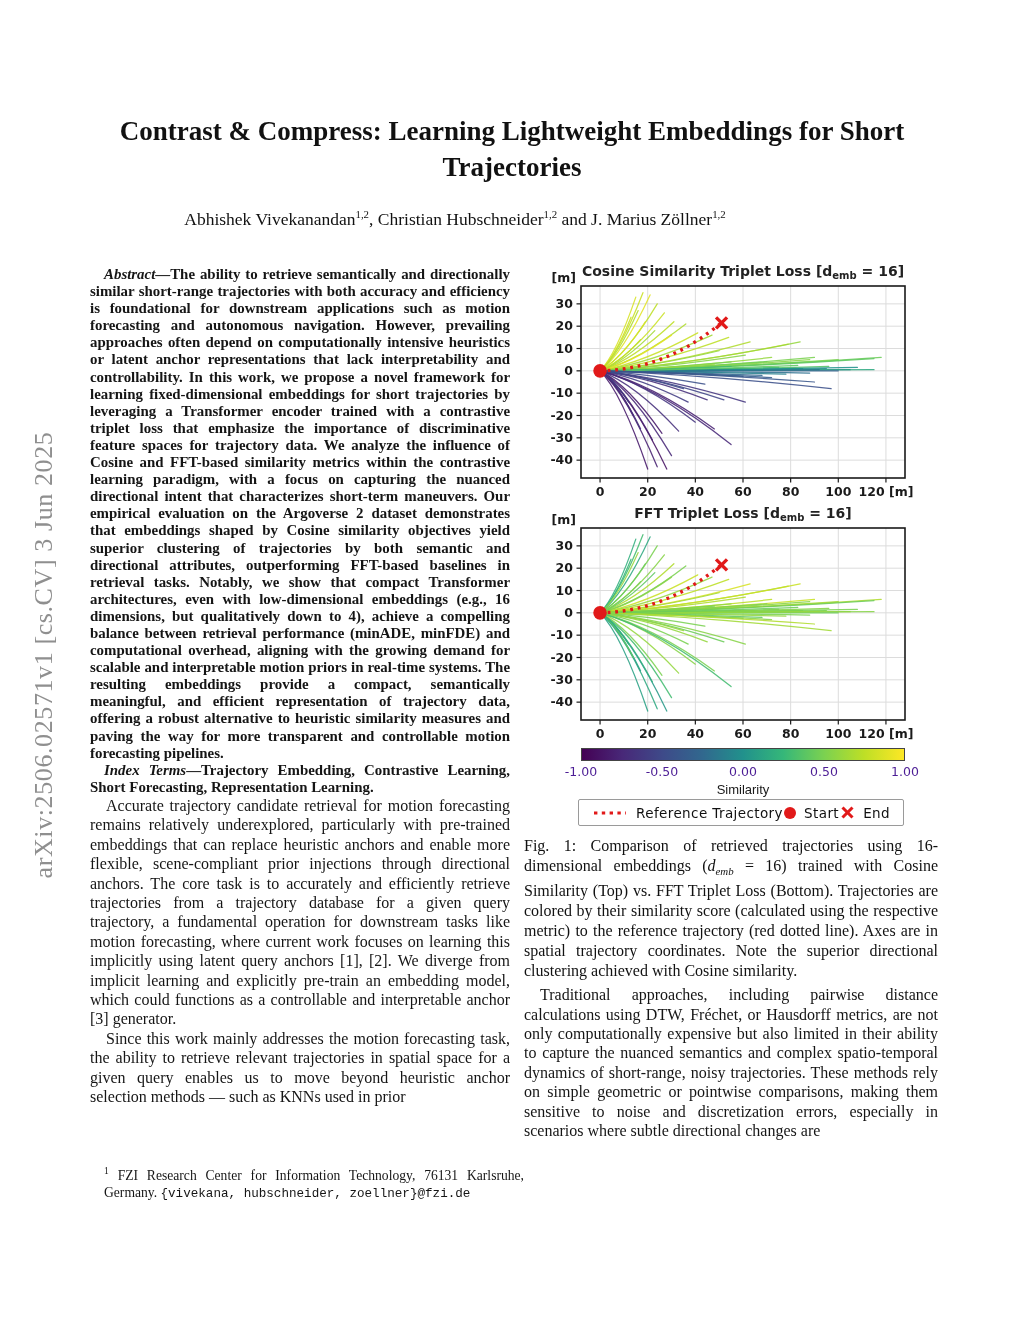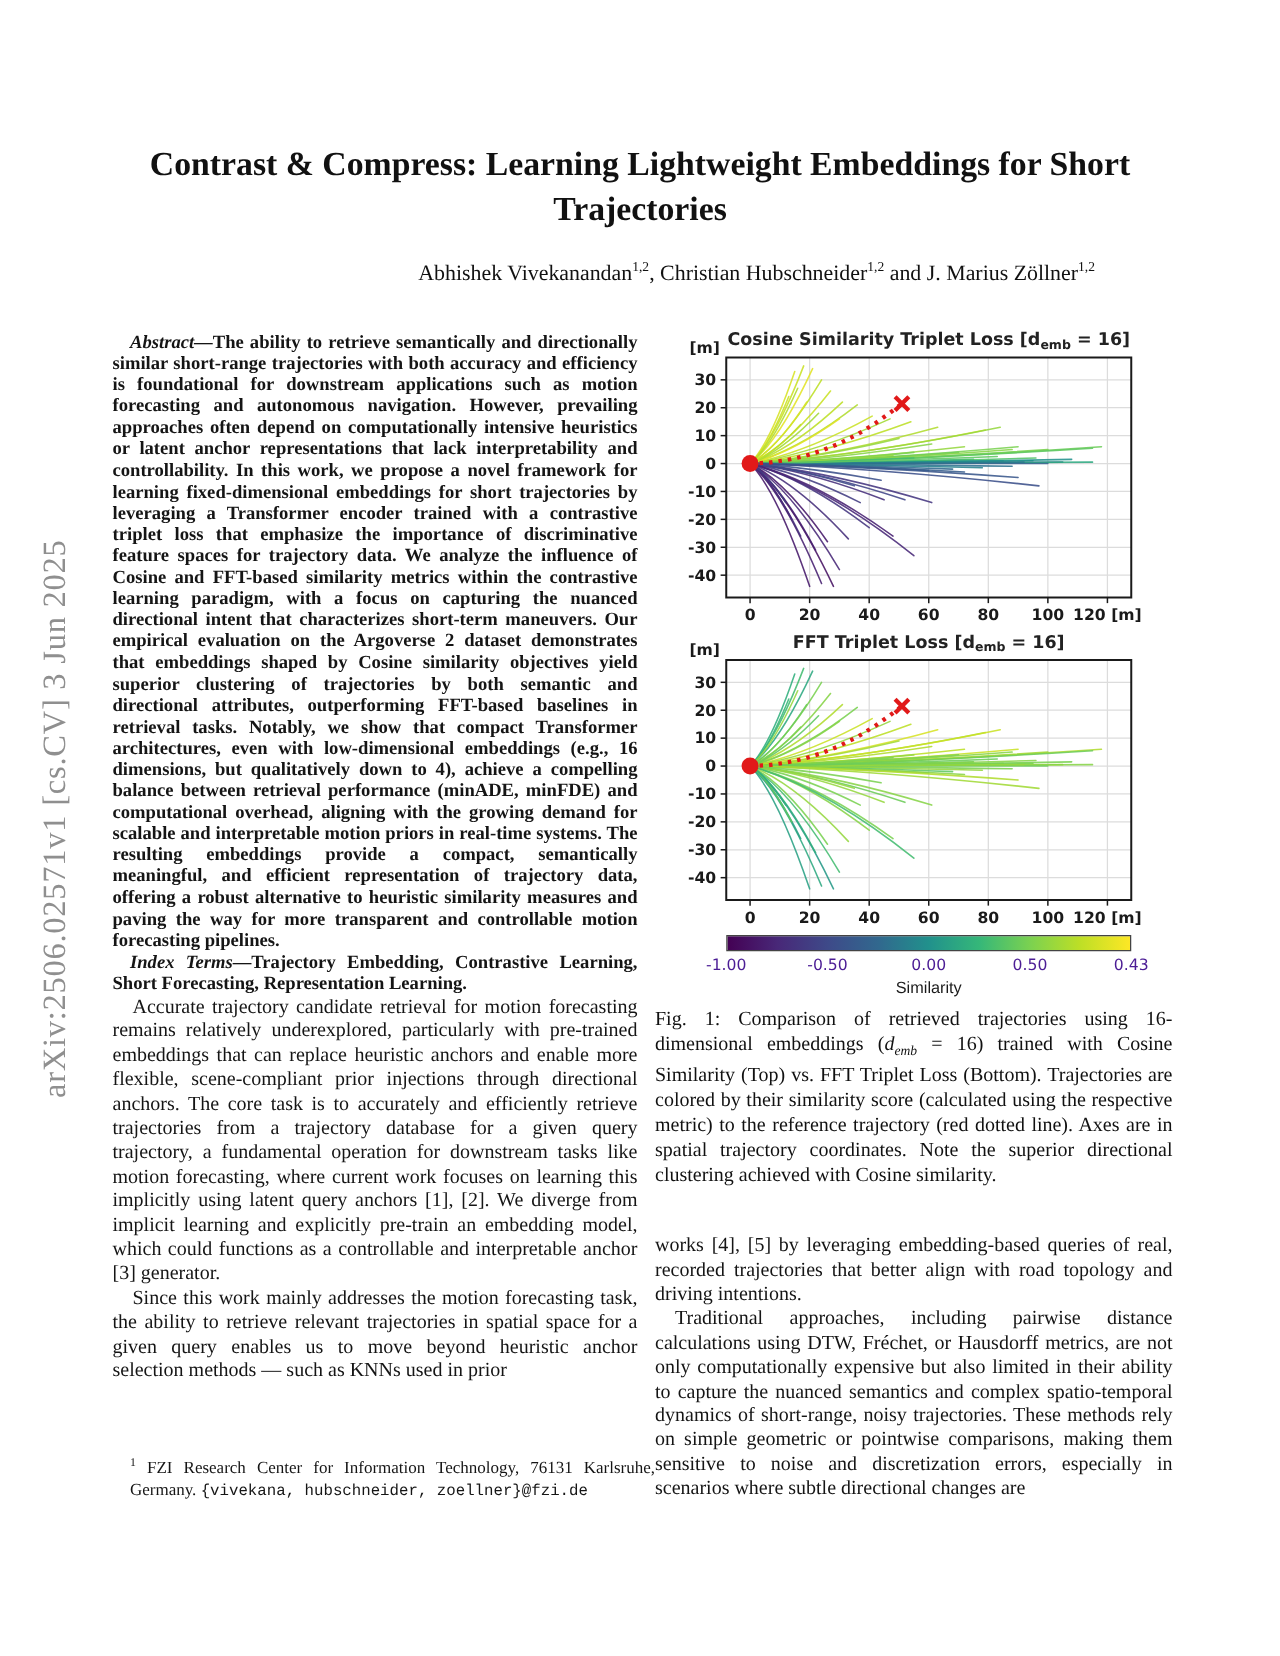--- a/index.html
+++ b/index.html
@@ -10,21 +10,21 @@
   .arxiv-banner{
     position:absolute;top:655px;left:44px;
     transform:translate(-50%,-50%) rotate(-90deg);
     white-space:nowrap;font-size:26px;color:#8f8f8f;letter-spacing:0.6px;
   }
   .title{
     position:absolute;top:114px;left:82px;width:860px;margin:0;
     text-align:center;font-size:27px;font-weight:700;line-height:1.32;color:#111;
   }
   .authors{
-    position:absolute;top:208px;left:0;width:876px;text-align:right;
+    position:absolute;top:208px;left:17px;width:876px;text-align:center;
     font-size:17.5px;color:#111;
   }
   .authors sup{font-size:62%;}
   .col-left{position:absolute;left:90px;top:266px;width:420px;}
   .col-right{position:absolute;left:524px;top:262px;width:414px;}
   .abstract{margin:0;font-weight:700;font-size:14.9px;line-height:17.1px;text-align:justify;text-indent:14px;}
   .abs-label{font-style:italic;}
   .section-heading{margin:14px 0 7px;text-align:center;font-size:16.5px;font-weight:400;}
   .section-heading .shnum{margin-right:9px;}
   .sc{font-variant:small-caps;letter-spacing:0.8px;}
@@ -348,24 +348,42 @@
         </g>
         <text x="219" y="14" text-anchor="middle" font-family="DejaVu Sans, sans-serif" font-size="14" font-weight="bold" fill="#222"><tspan>FFT Triplet Loss [d</tspan><tspan dy="3" font-size="10">emb</tspan><tspan dy="-3" font-size="14"> = 16]</tspan></text>
       </svg>
     <div class="colorbar-block">
       <div class="colorbar-gradient" id="colorbar-gradient" style="background: linear-gradient(to right, rgb(68, 1, 84), rgb(72, 40, 120), rgb(62, 74, 137), rgb(49, 104, 142), rgb(33, 145, 140), rgb(53, 183, 121), rgb(122, 209, 81), rgb(189, 223, 38), rgb(253, 231, 37));"></div>
       <div id="colorbar-ticks">
           <span class="cb-tick" style="left: 57px;">-1.00</span>
           <span class="cb-tick" style="left: 138px;">-0.50</span>
           <span class="cb-tick" style="left: 219px;">0.00</span>
           <span class="cb-tick" style="left: 300px;">0.50</span>
-          <span class="cb-tick" style="left: 381px;">0.43</span>
+          <span class="cb-tick" style="left: 381px;">1.00</span>
         </div>
       <div class="colorbar-label">Similarity</div>
+    </div>
+    <div class="legend">
+      <span class="leg-item">
+        <svg width="36" height="8">
+            <line class="refred-stroke" x1="2" y1="4" x2="34" y2="4" stroke="#e11919" stroke-width="3.2" stroke-dasharray="3.4 4.4"></line>
+          </svg>
+        <span>Reference Trajectory</span>
+      </span>
+      <span class="leg-item">
+        <span class="leg-dot refred-bg" style="background: rgb(225, 25, 25);"></span>
+        <span>Start</span>
+      </span>
+      <span class="leg-item">
+        <svg width="15" height="15">
+            <line class="refred-stroke" x1="2.5" y1="2.5" x2="12.5" y2="12.5" stroke="#e11919" stroke-width="3"></line>
+            <line class="refred-stroke" x1="12.5" y1="2.5" x2="2.5" y2="12.5" stroke="#e11919" stroke-width="3"></line>
+          </svg>
+        <span>End</span>
+      </span>
     </div>
     <figcaption class="caption">
       <span>Fig. 1:</span>
       <span>Comparison of retrieved trajectories using 16-dimensional embeddings (</span><i class="mathvar">d</i><sub>emb</sub><span> = 16) trained with Cosine Similarity (Top) vs. FFT Triplet Loss (Bottom). Trajectories are colored by their similarity score (calculated using the respective metric) to the reference trajectory (red dotted line). Axes are in spatial trajectory coordinates. Note the superior directional clustering achieved with Cosine similarity.</span>
     </figcaption>
   </figure>
-  <p class="body-par rc-par1">works [4], [5] by leveraging embedding-based queries of real, recorded trajectories that better align with road topology and driving intentions.</p>
   <p class="body-par indent">Traditional approaches, including pairwise distance calculations using DTW, Fréchet, or Hausdorff metrics, are not only computationally expensive but also limited in their ability to capture the nuanced semantics and complex spatio-temporal dynamics of short-range, noisy trajectories. These methods rely on simple geometric or pointwise comparisons, making them sensitive to noise and discretization errors, especially in scenarios where subtle directional changes are</p>
 </div>
 
 </body></html>

